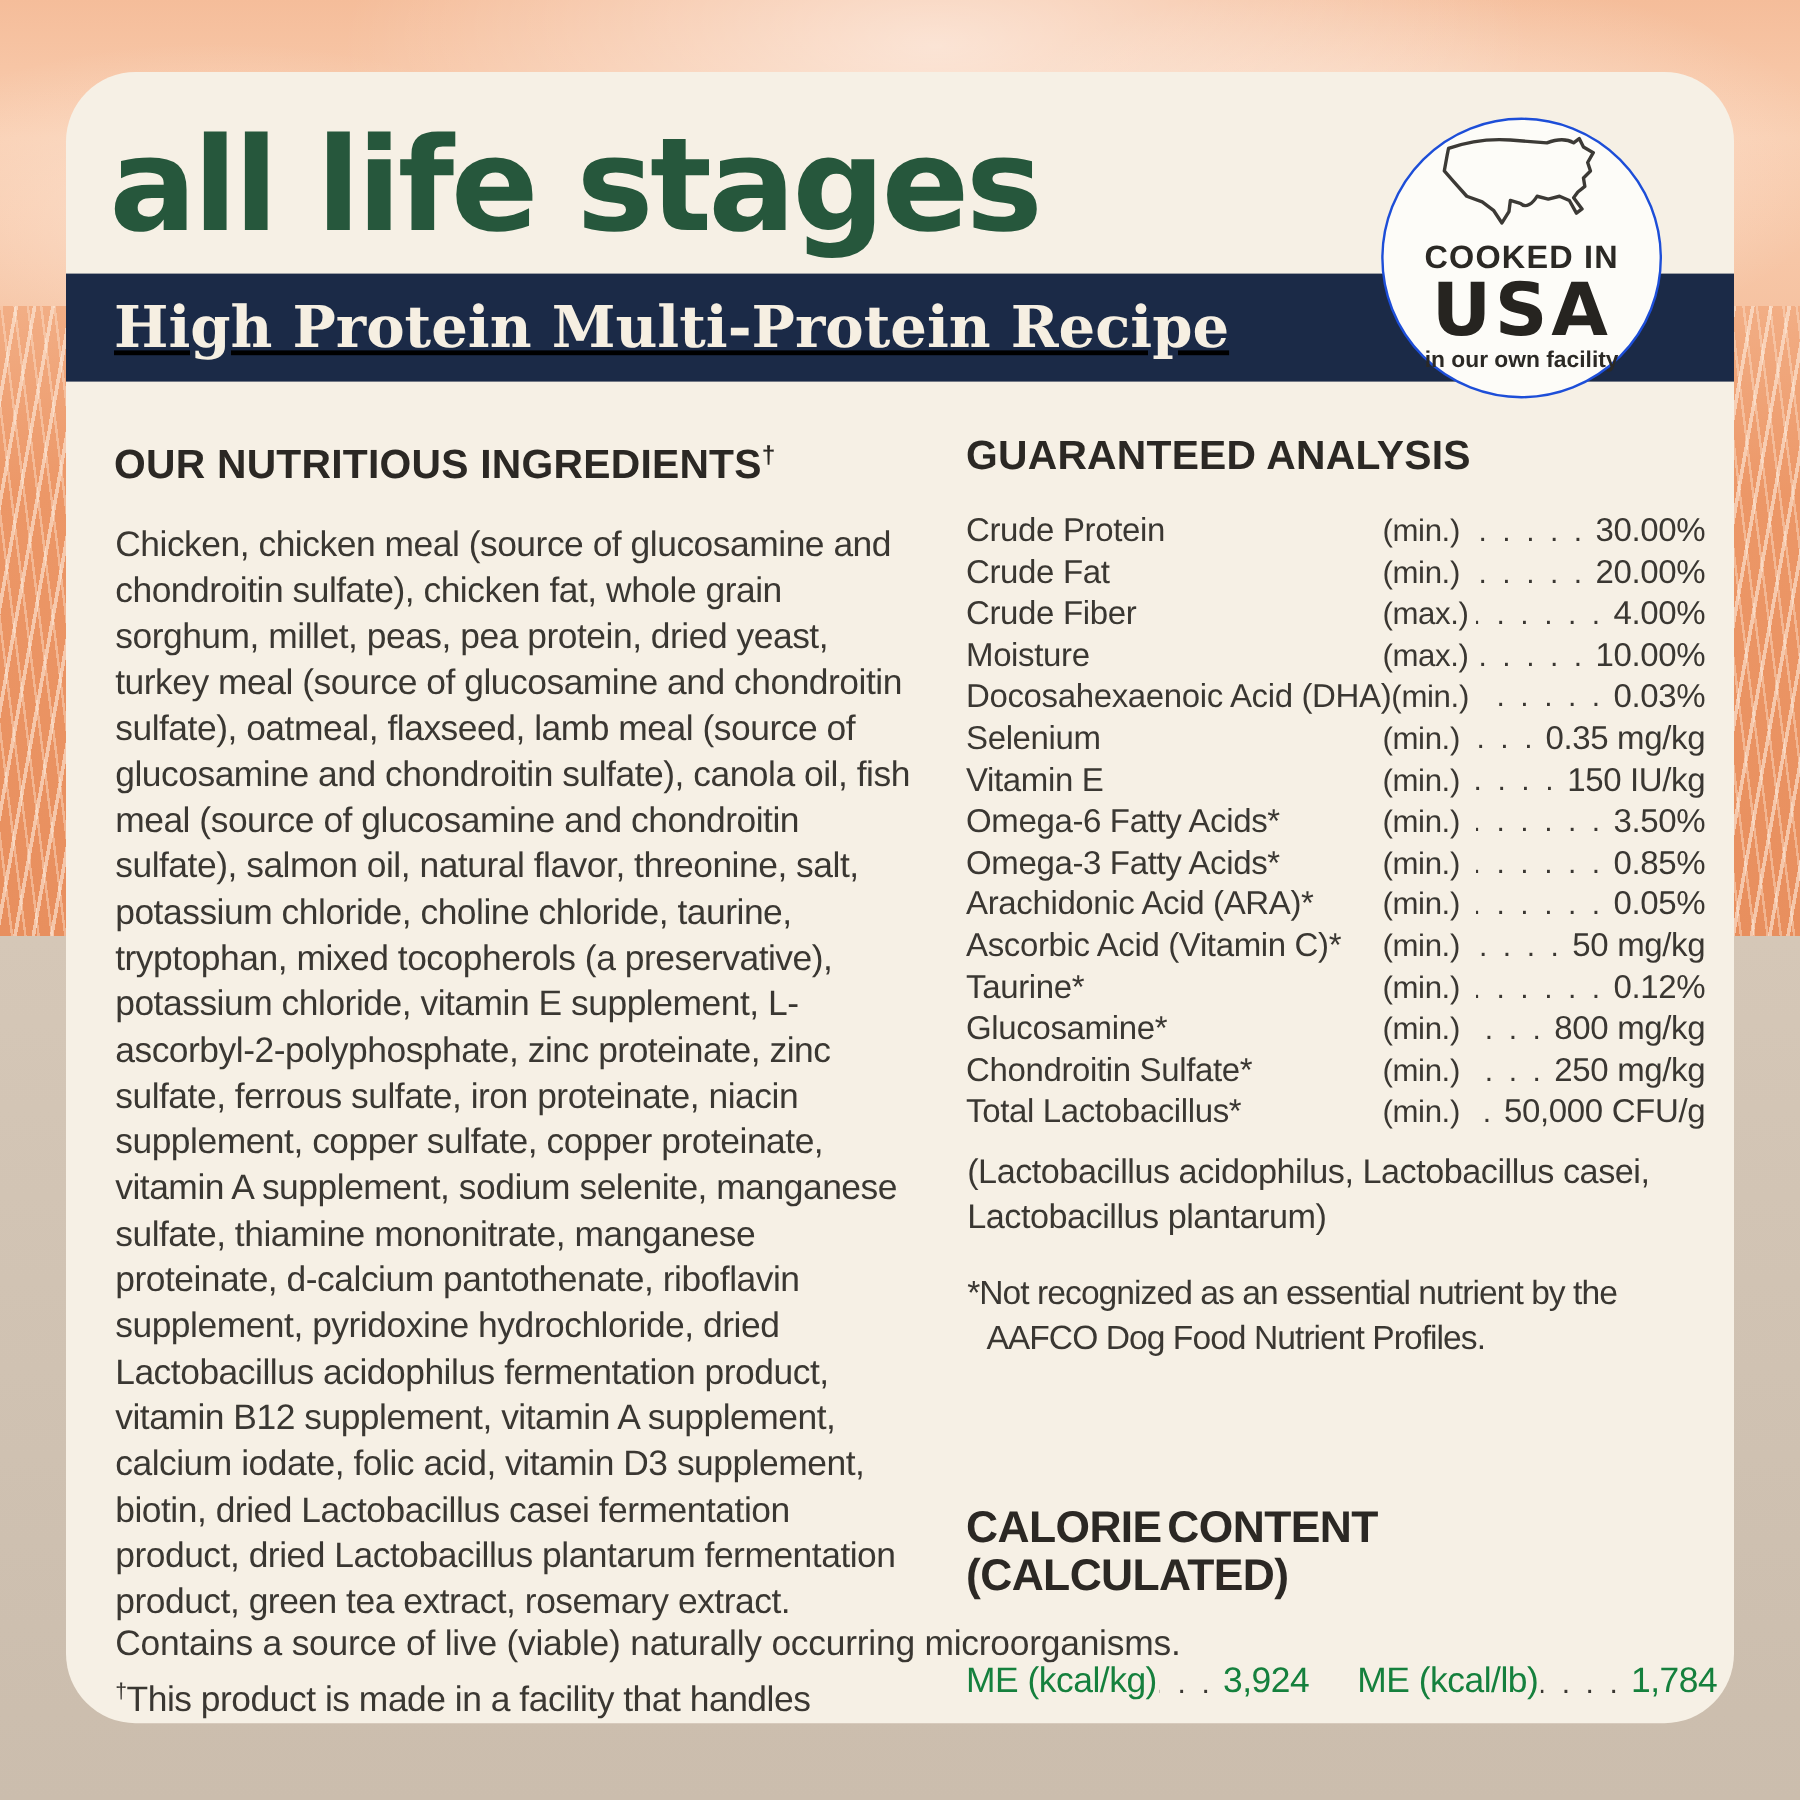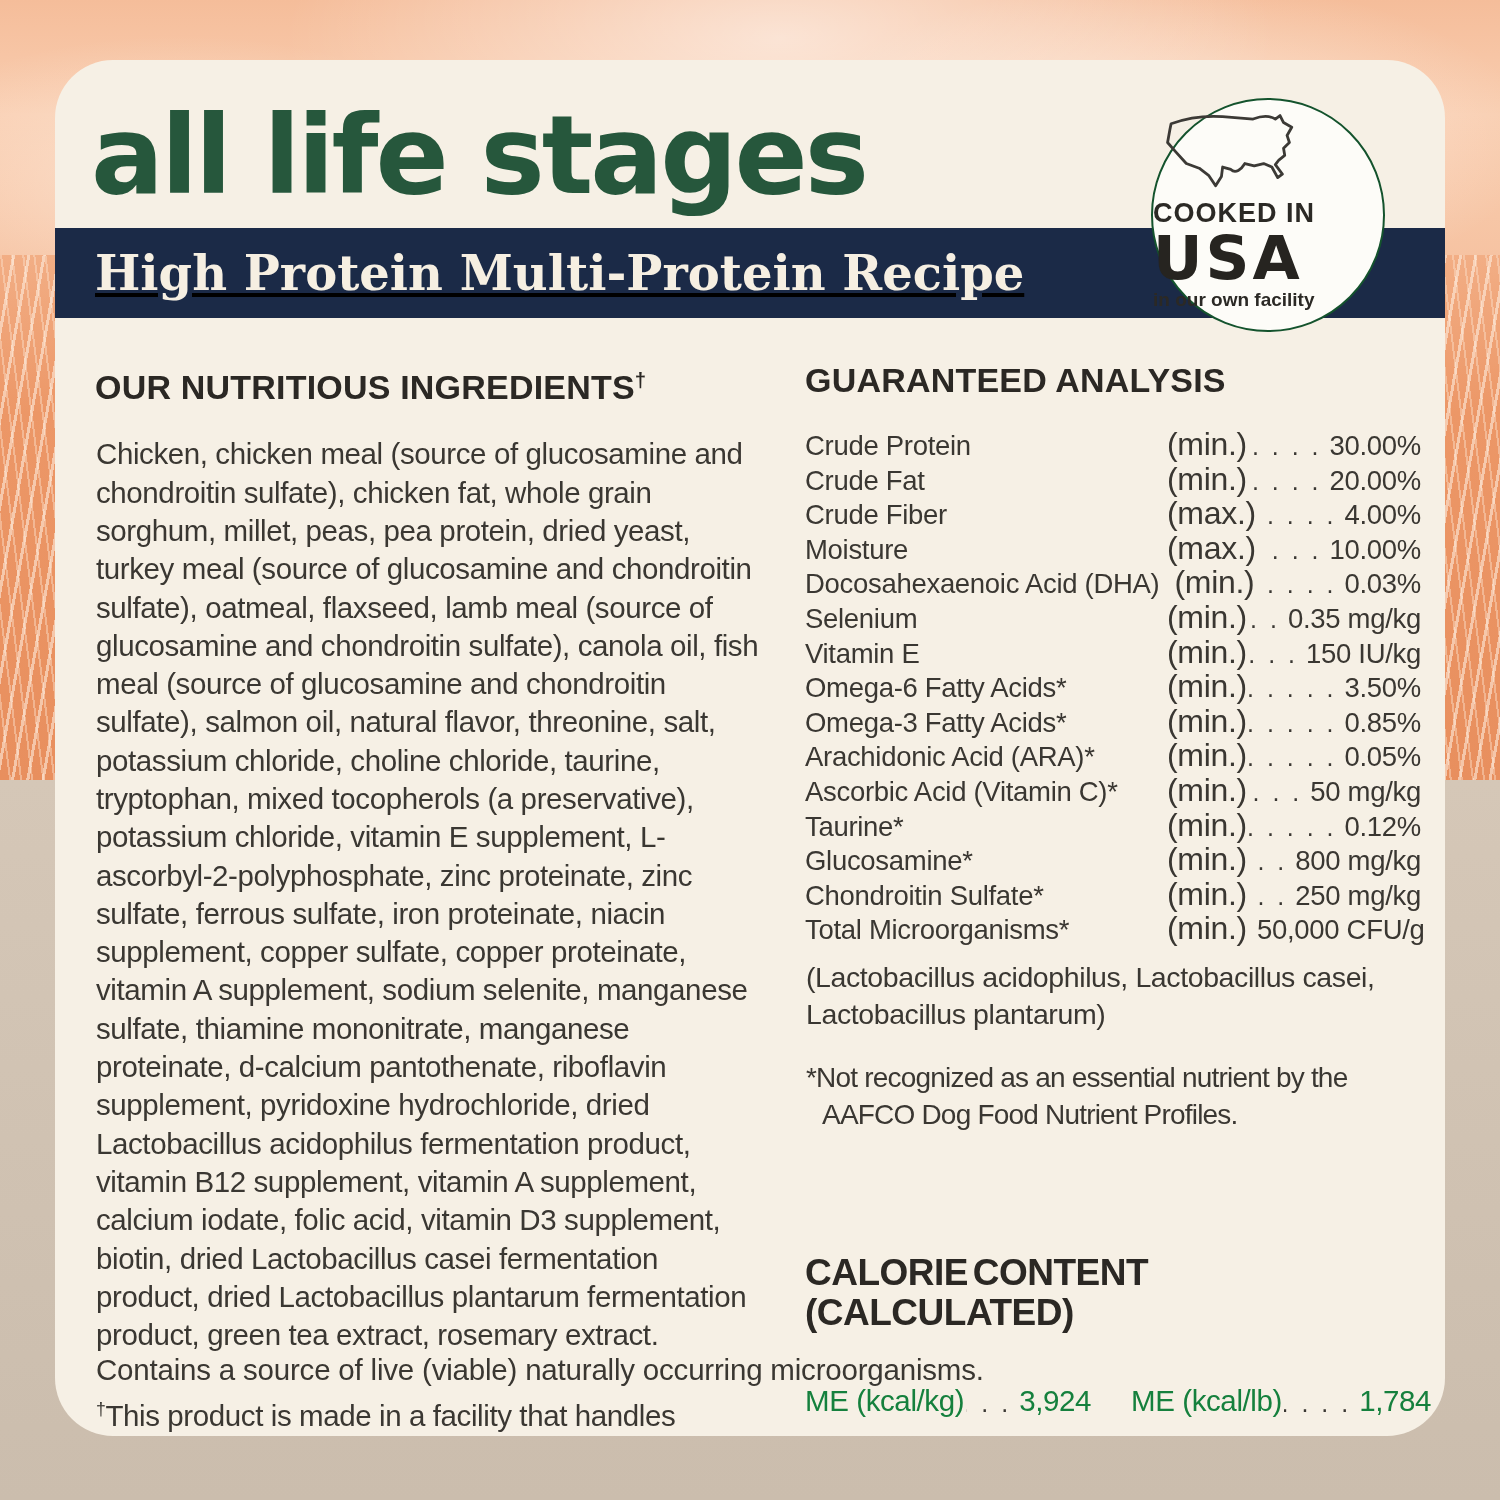--- a/index.html
+++ b/index.html
@@ -42,40 +42,40 @@
     position:absolute;left:0;top:168px;width:100%;height:90px;
     background:#1b2a47;display:flex;align-items:center;z-index:1;text-decoration:underline;
   }
   .banner-text{
     margin-left:40px;font-family:"DejaVu Serif", serif;font-weight:700;
     font-size:48px;color:#f6efe2;letter-spacing:0px;
   }
   
   .badge{
     position:absolute;left:1096px;top:38px;width:234px;height:234px;border-radius:50%;
-    background:#fdfcf8;border:2px solid #14532d;box-sizing:border-box;
-    z-index:2;text-align:left;color:#2b2925;
+    background:#fdfcf8;border:2px solid #1d4ed8;box-sizing:border-box;
+    z-index:2;text-align:center;color:#2b2925;
   }
   .badge svg{margin-top:12px;}
   .badge-l1{font-size:27px;font-weight:700;letter-spacing:1px;margin-top:0px;}
   .badge-l2{font-family:"DejaVu Sans", sans-serif;font-size:61px;font-weight:800;letter-spacing:3px;line-height:.95;color:#262420;}
   .badge-l3{font-size:19px;font-weight:700;margin-top:2px;}
   
   h2{margin:0;font-size:34px;font-weight:700;color:#2b2824;letter-spacing:.2px;line-height:40px;}
   .col-left{position:absolute;left:40px;top:300px;width:672px;}
   .col-right{position:absolute;left:750px;top:300px;width:616px;}
   .body{margin:1px;color:#3a3732;}
   .ing-text{margin-top:28px;font-size:29.5px;line-height:38.3px;letter-spacing:-.4px;}
   .footnote{margin-top:36px;font-size:29.5px;line-height:38.3px;letter-spacing:-.4px;padding-left:14px;text-indent:-14px;}
   sup{font-size:60%;}
   
   .ga-table{margin-top:26px;}
   .ga-row{display:flex;align-items:baseline;height:34.6px;font-size:27.5px;color:#3a3732;letter-spacing:-.3px;}
   .ga-label{flex:0 0 347px;white-space:nowrap;}
-  .ga-q{flex:0 0 76px;font-size:32px;margin-left:15px;}
+  .ga-q{flex:0 0 76px;font-size:26px;}
   .dots{flex:1 1 auto;overflow:hidden;white-space:nowrap;direction:rtl;
         font-size:25px;letter-spacing:3px;margin:0 8px 0 2px;color:#3a3732;}
   .dots::before{content:". . . . . . . . . . . . . . . . . . . . . . . . . . . . .";}
   .ga-val{flex:0 0 auto;white-space:nowrap;}
   .organisms{margin-top:14px;font-size:28.5px;line-height:37px;letter-spacing:-.4px;}
   .asterisk{margin-top:26px;font-size:28px;line-height:37px;letter-spacing:-.8px;padding-left:16px;text-indent:-16px;}
   .cal-heading{margin-top:120px;font-size:37px;letter-spacing:-.5px;word-spacing:-5px;}
   .cal-grid{display:grid;grid-template-columns:286px 300px;column-gap:40px;margin-top:16px;}
   .cal-cell{display:flex;align-items:flex-end;height:41px;font-size:29.5px;color:#15803d;letter-spacing:-.4px;margin-top:28px;}
   .cal-label{flex:0 0 auto;white-space:nowrap;}
@@ -195,21 +195,21 @@
           <span class="dots"></span>
           <span class="ga-val">800 mg/kg</span>
         </div>
         <div class="ga-row">
           <span class="ga-label">Chondroitin Sulfate*</span>
           <span class="ga-q">(min.)</span>
           <span class="dots"></span>
           <span class="ga-val">250 mg/kg</span>
         </div>
         <div class="ga-row">
-          <span class="ga-label">Total Microorganisms*</span>
+          <span class="ga-label">Total Lactobacillus*</span>
           <span class="ga-q">(min.)</span>
           <span class="dots"></span>
           <span class="ga-val">50,000 CFU/g</span>
         </div>
       </div>
     <p class="body organisms">(Lactobacillus acidophilus, Lactobacillus casei, Lactobacillus plantarum)</p>
     <p class="body asterisk">*Not recognized as an essential nutrient by the AAFCO Dog Food Nutrient Profiles.</p>
     <h2 class="cal-heading">CALORIE CONTENT (CALCULATED)</h2>
     <div class="cal-grid">
         <div class="cal-cell">

